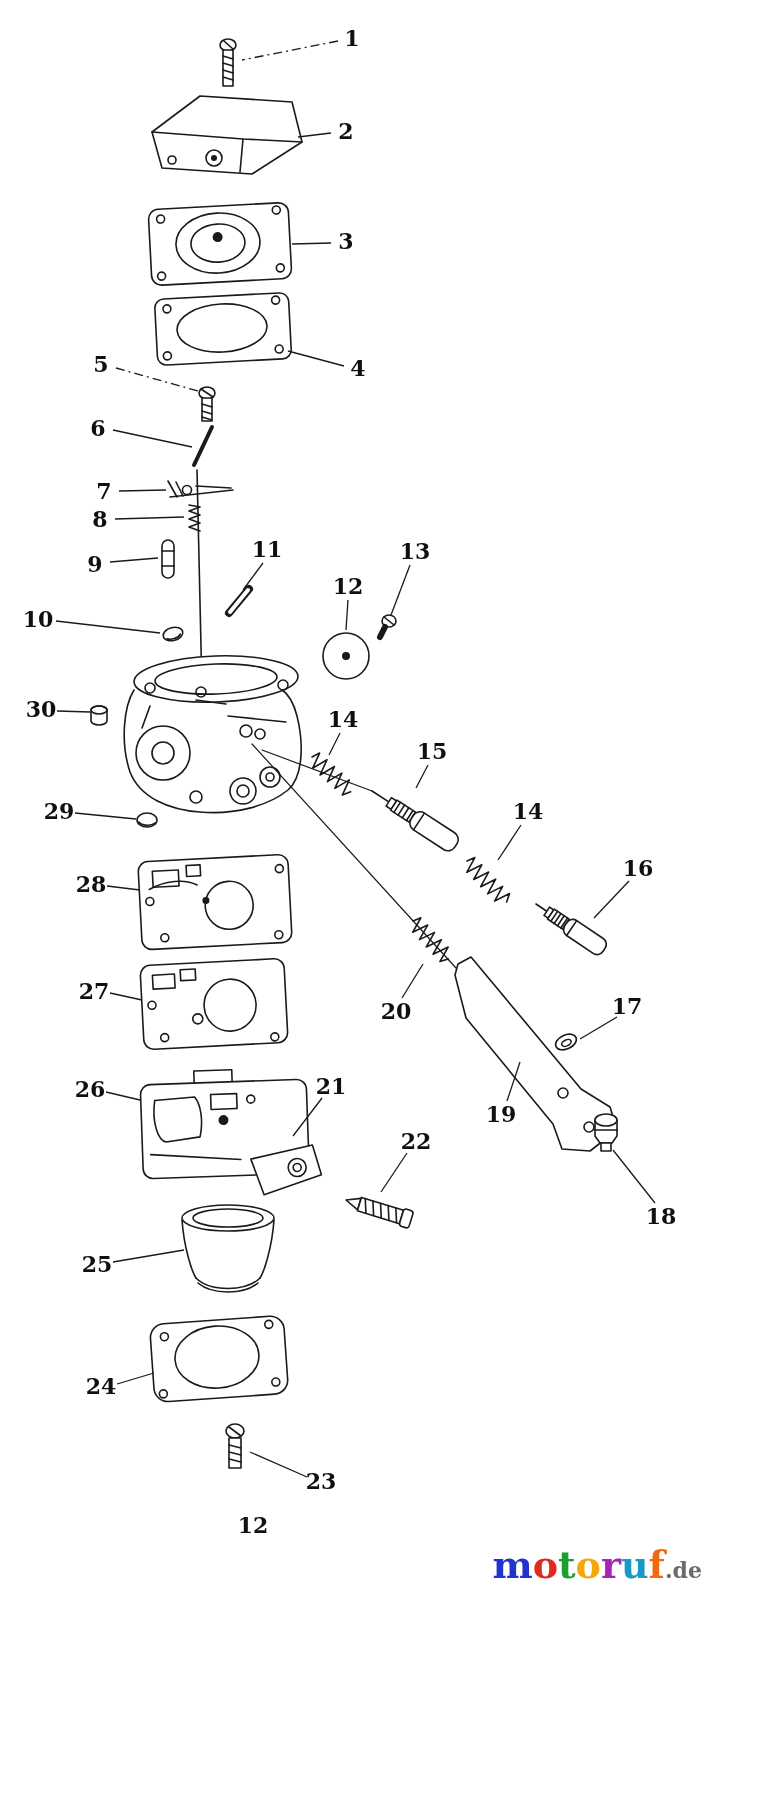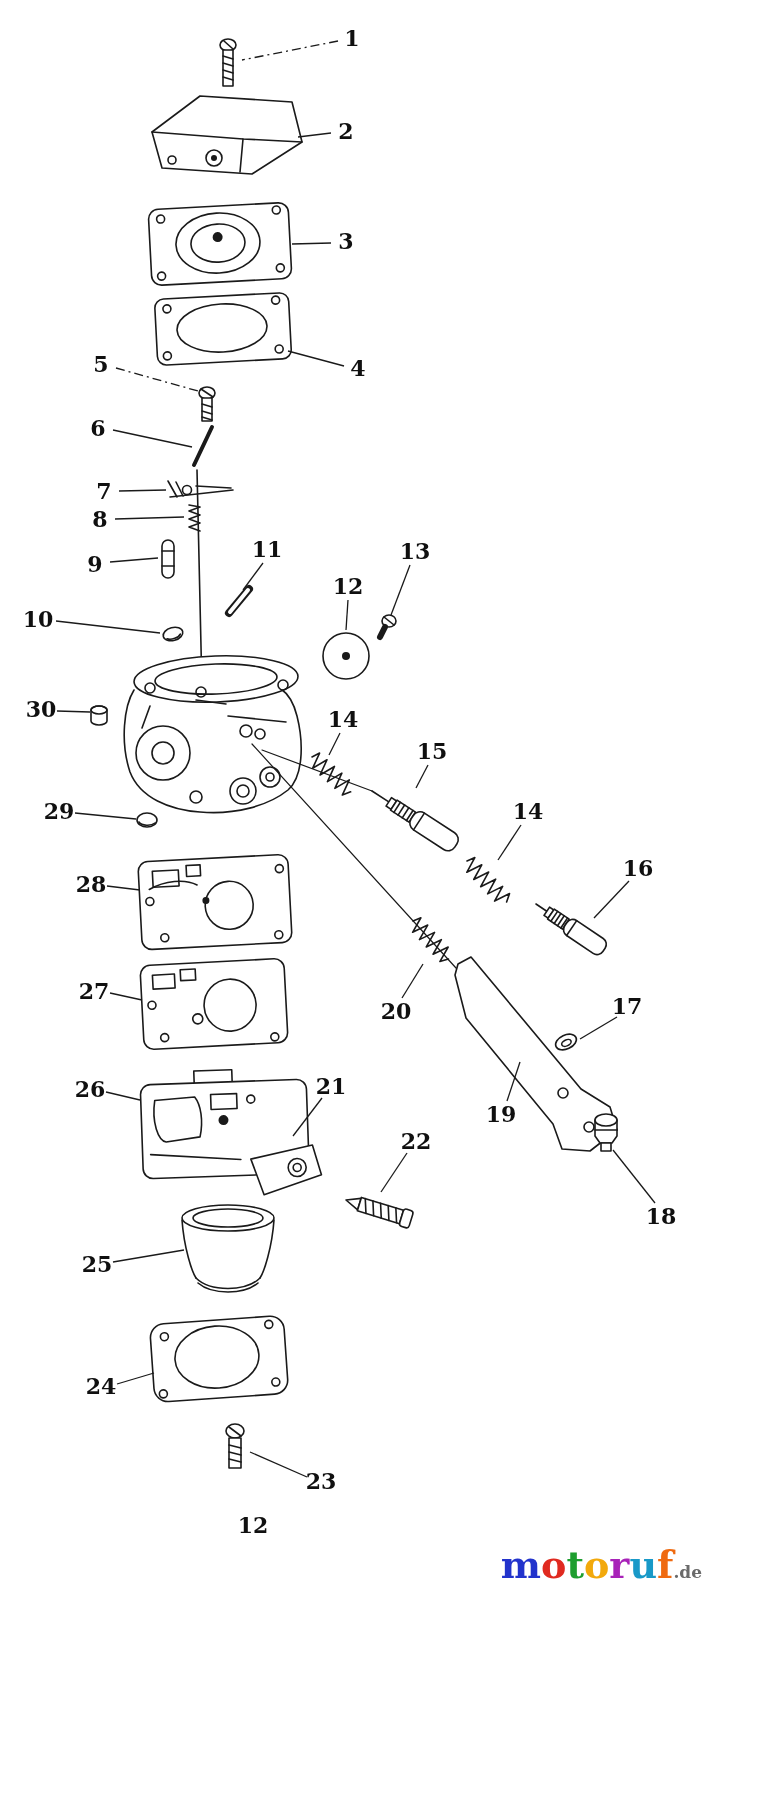--- a/index.html
+++ b/index.html
@@ -12,21 +12,21 @@
   .art .f{fill:#1a1a1a;stroke:none;}
   
   #callout-layer line{stroke:#1a1a1a;stroke-width:1.3;}
   #callout-layer line.dashed{stroke-dasharray:9 4 2 4;}
   #callout-layer text{font-family:"DejaVu Serif","Liberation Serif",serif;font-size:22px;
         font-weight:bold;fill:#101010;text-anchor:middle;stroke:none;}
   .page-number{position:absolute;left:231px;top:1512px;width:44px;text-align:center;
         font-family:"DejaVu Serif","Liberation Serif",serif;font-size:22px;font-weight:bold;color:#101010;}
   .logo{position:absolute;top:1546px;right:72px;font-family:"DejaVu Serif","Liberation Serif",serif;
         font-size:38px;font-weight:bold;line-height:1;white-space:nowrap;}
-  .logo .logo-suffix{font-size:17px;}
+  .logo .logo-suffix{font-size:22px;}
 </style>
 </head>
 <body>
 
 <div class="page">
 
   <svg class="diagram" width="774" height="1800" viewBox="0 0 774 1800">
 
     <g class="art">
 

